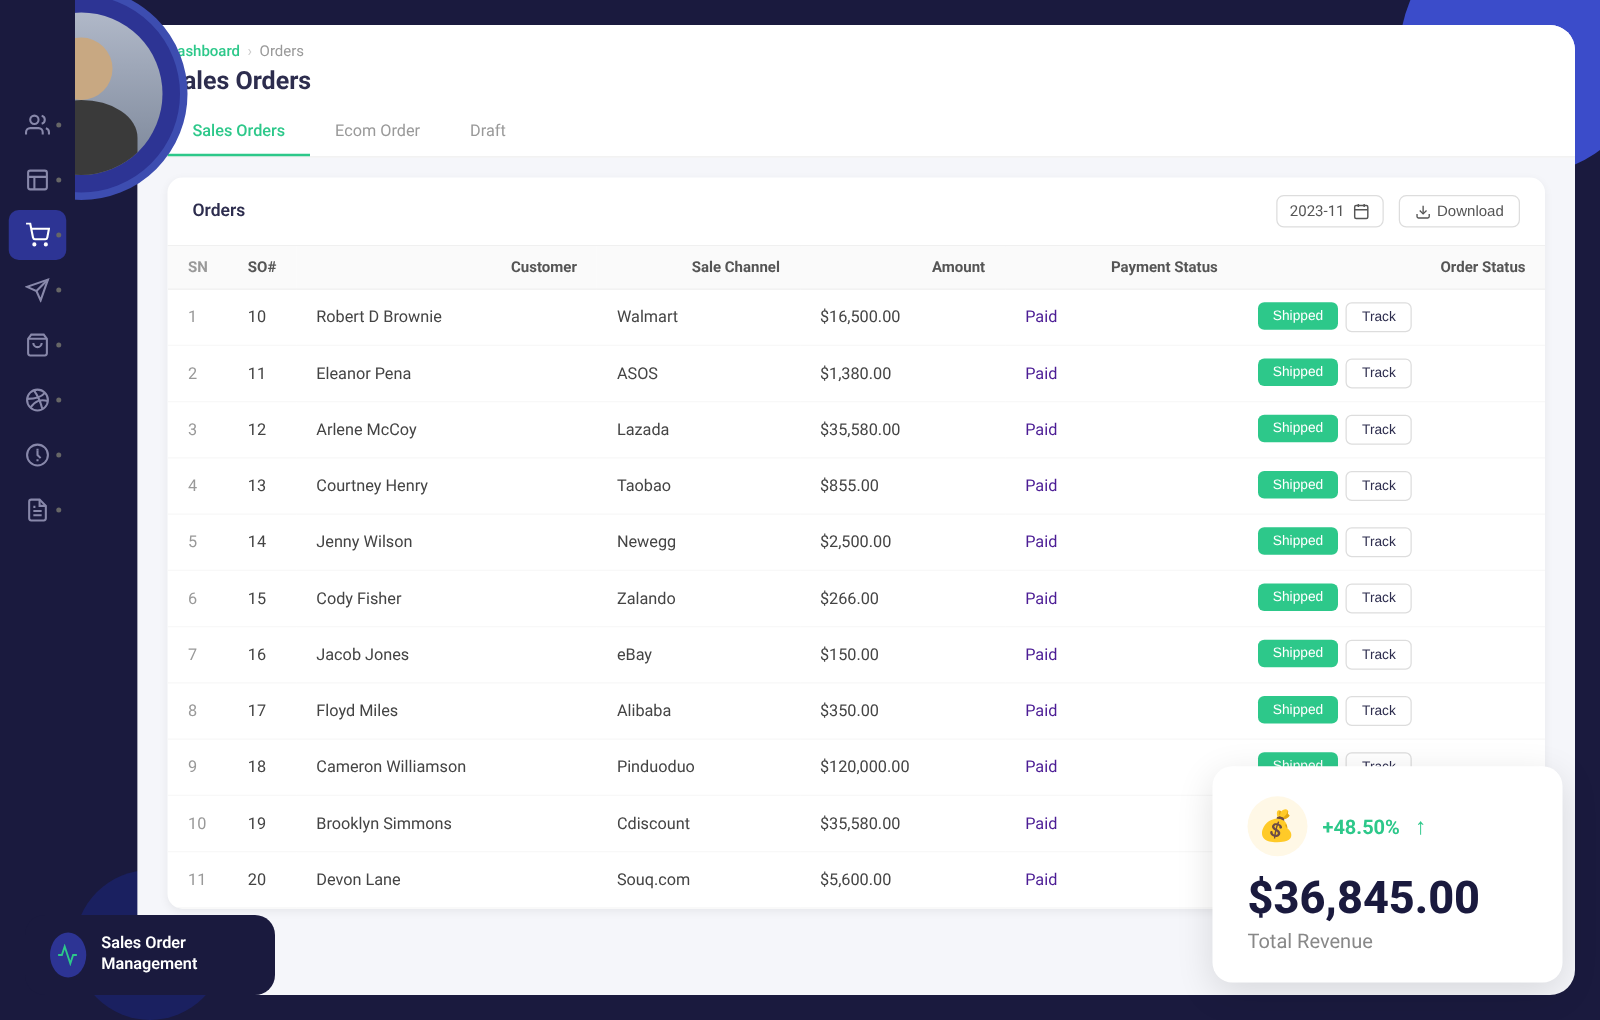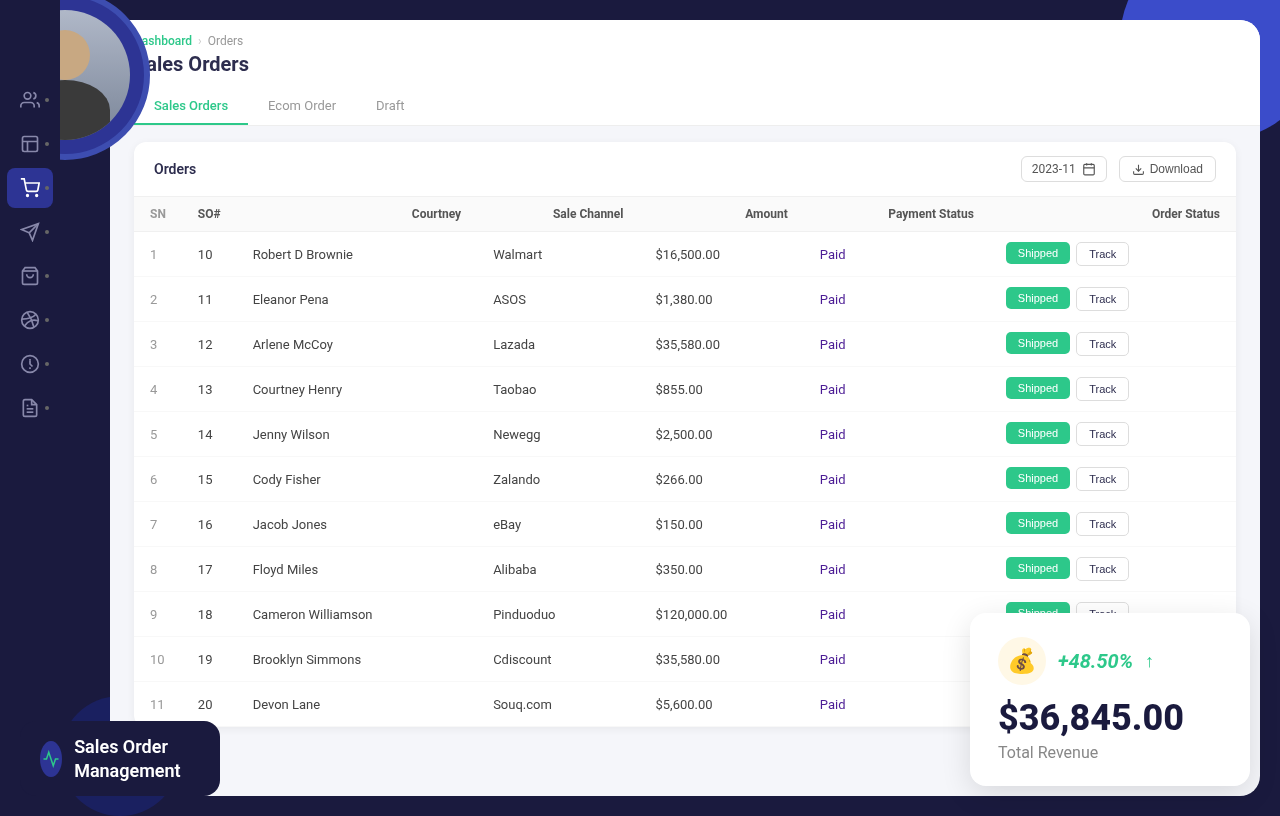--- a/index.html
+++ b/index.html
@@ -380,24 +380,23 @@
       width: 48px;
       height: 48px;
       background: #fff8e6;
       border-radius: 50%;
       display: flex;
       align-items: center;
       justify-content: center;
       font-size: 24px;
     }
     .revenue-change {
-      font-size: 20px;
+      font-size: 16px;
       font-weight: 700;
       color: #2dc88a;
-      font-style: italic;
     }
     .revenue-arrow {
       color: #2dc88a;
       font-size: 18px;
     }
     .revenue-amount {
       font-size: 36px;
       font-weight: 800;
       color: #1a1a3e;
       margin-bottom: 4px;
@@ -428,21 +427,21 @@
       background: #2d3494;
       border-radius: 50%;
       display: flex;
       align-items: center;
       justify-content: center;
       color: #2dc88a;
       font-size: 16px;
     }
     .bottom-bar-text {
       color: white;
-      font-size: 18px;
+      font-size: 13px;
       font-weight: 600;
       line-height: 1.3;
     }
 
     
     .table-container {
       max-height: 530px;
       overflow-y: auto;
     }
 
@@ -575,21 +574,21 @@
             <span>Download</span>
           </button>
         </div>
       </div>
       <div class="table-container">
         <table>
           <thead>
             <tr>
               <th class="sn-col">SN</th>
               <th class="so-col">SO#</th>
-              <th>Courtney</th>
+              <th>Customer</th>
               <th>Sale Channel</th>
               <th>Amount</th>
               <th>Payment Status</th>
               <th>Order Status</th>
             </tr>
           </thead>
           <tbody id="orders-tbody">
           <tr>
       <td class="sn-col">1</td>
       <td class="so-col">10</td>

